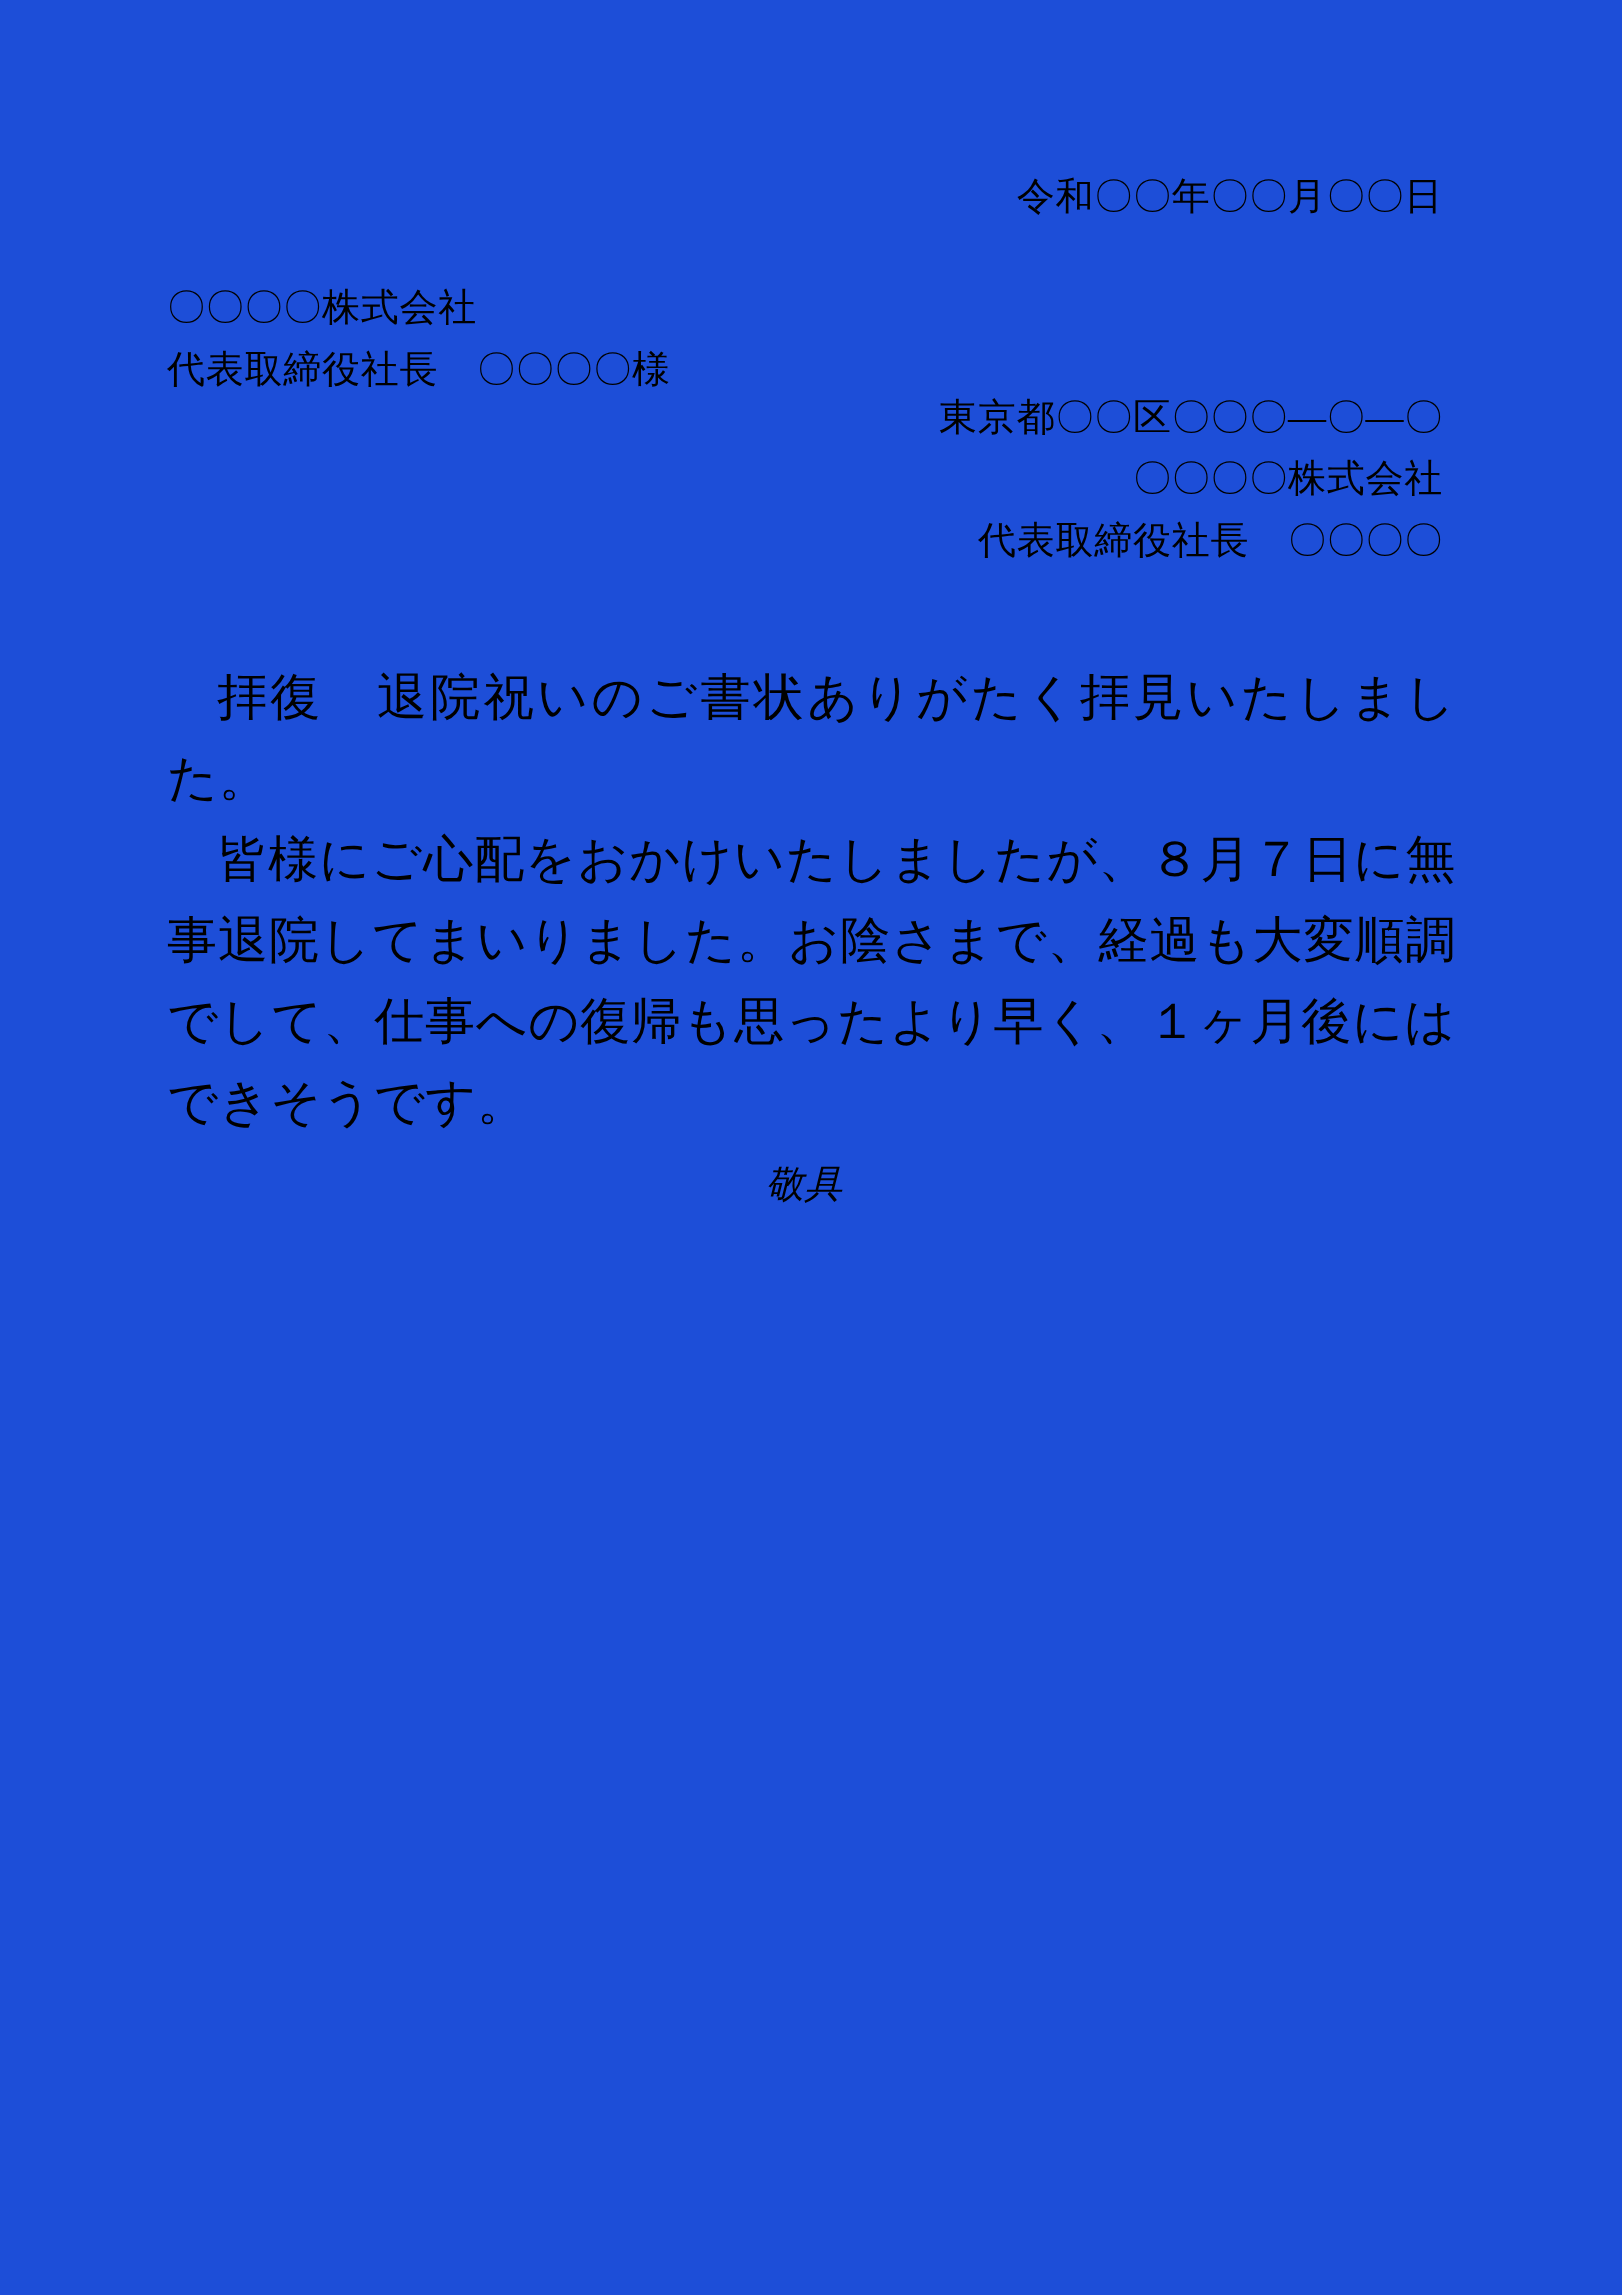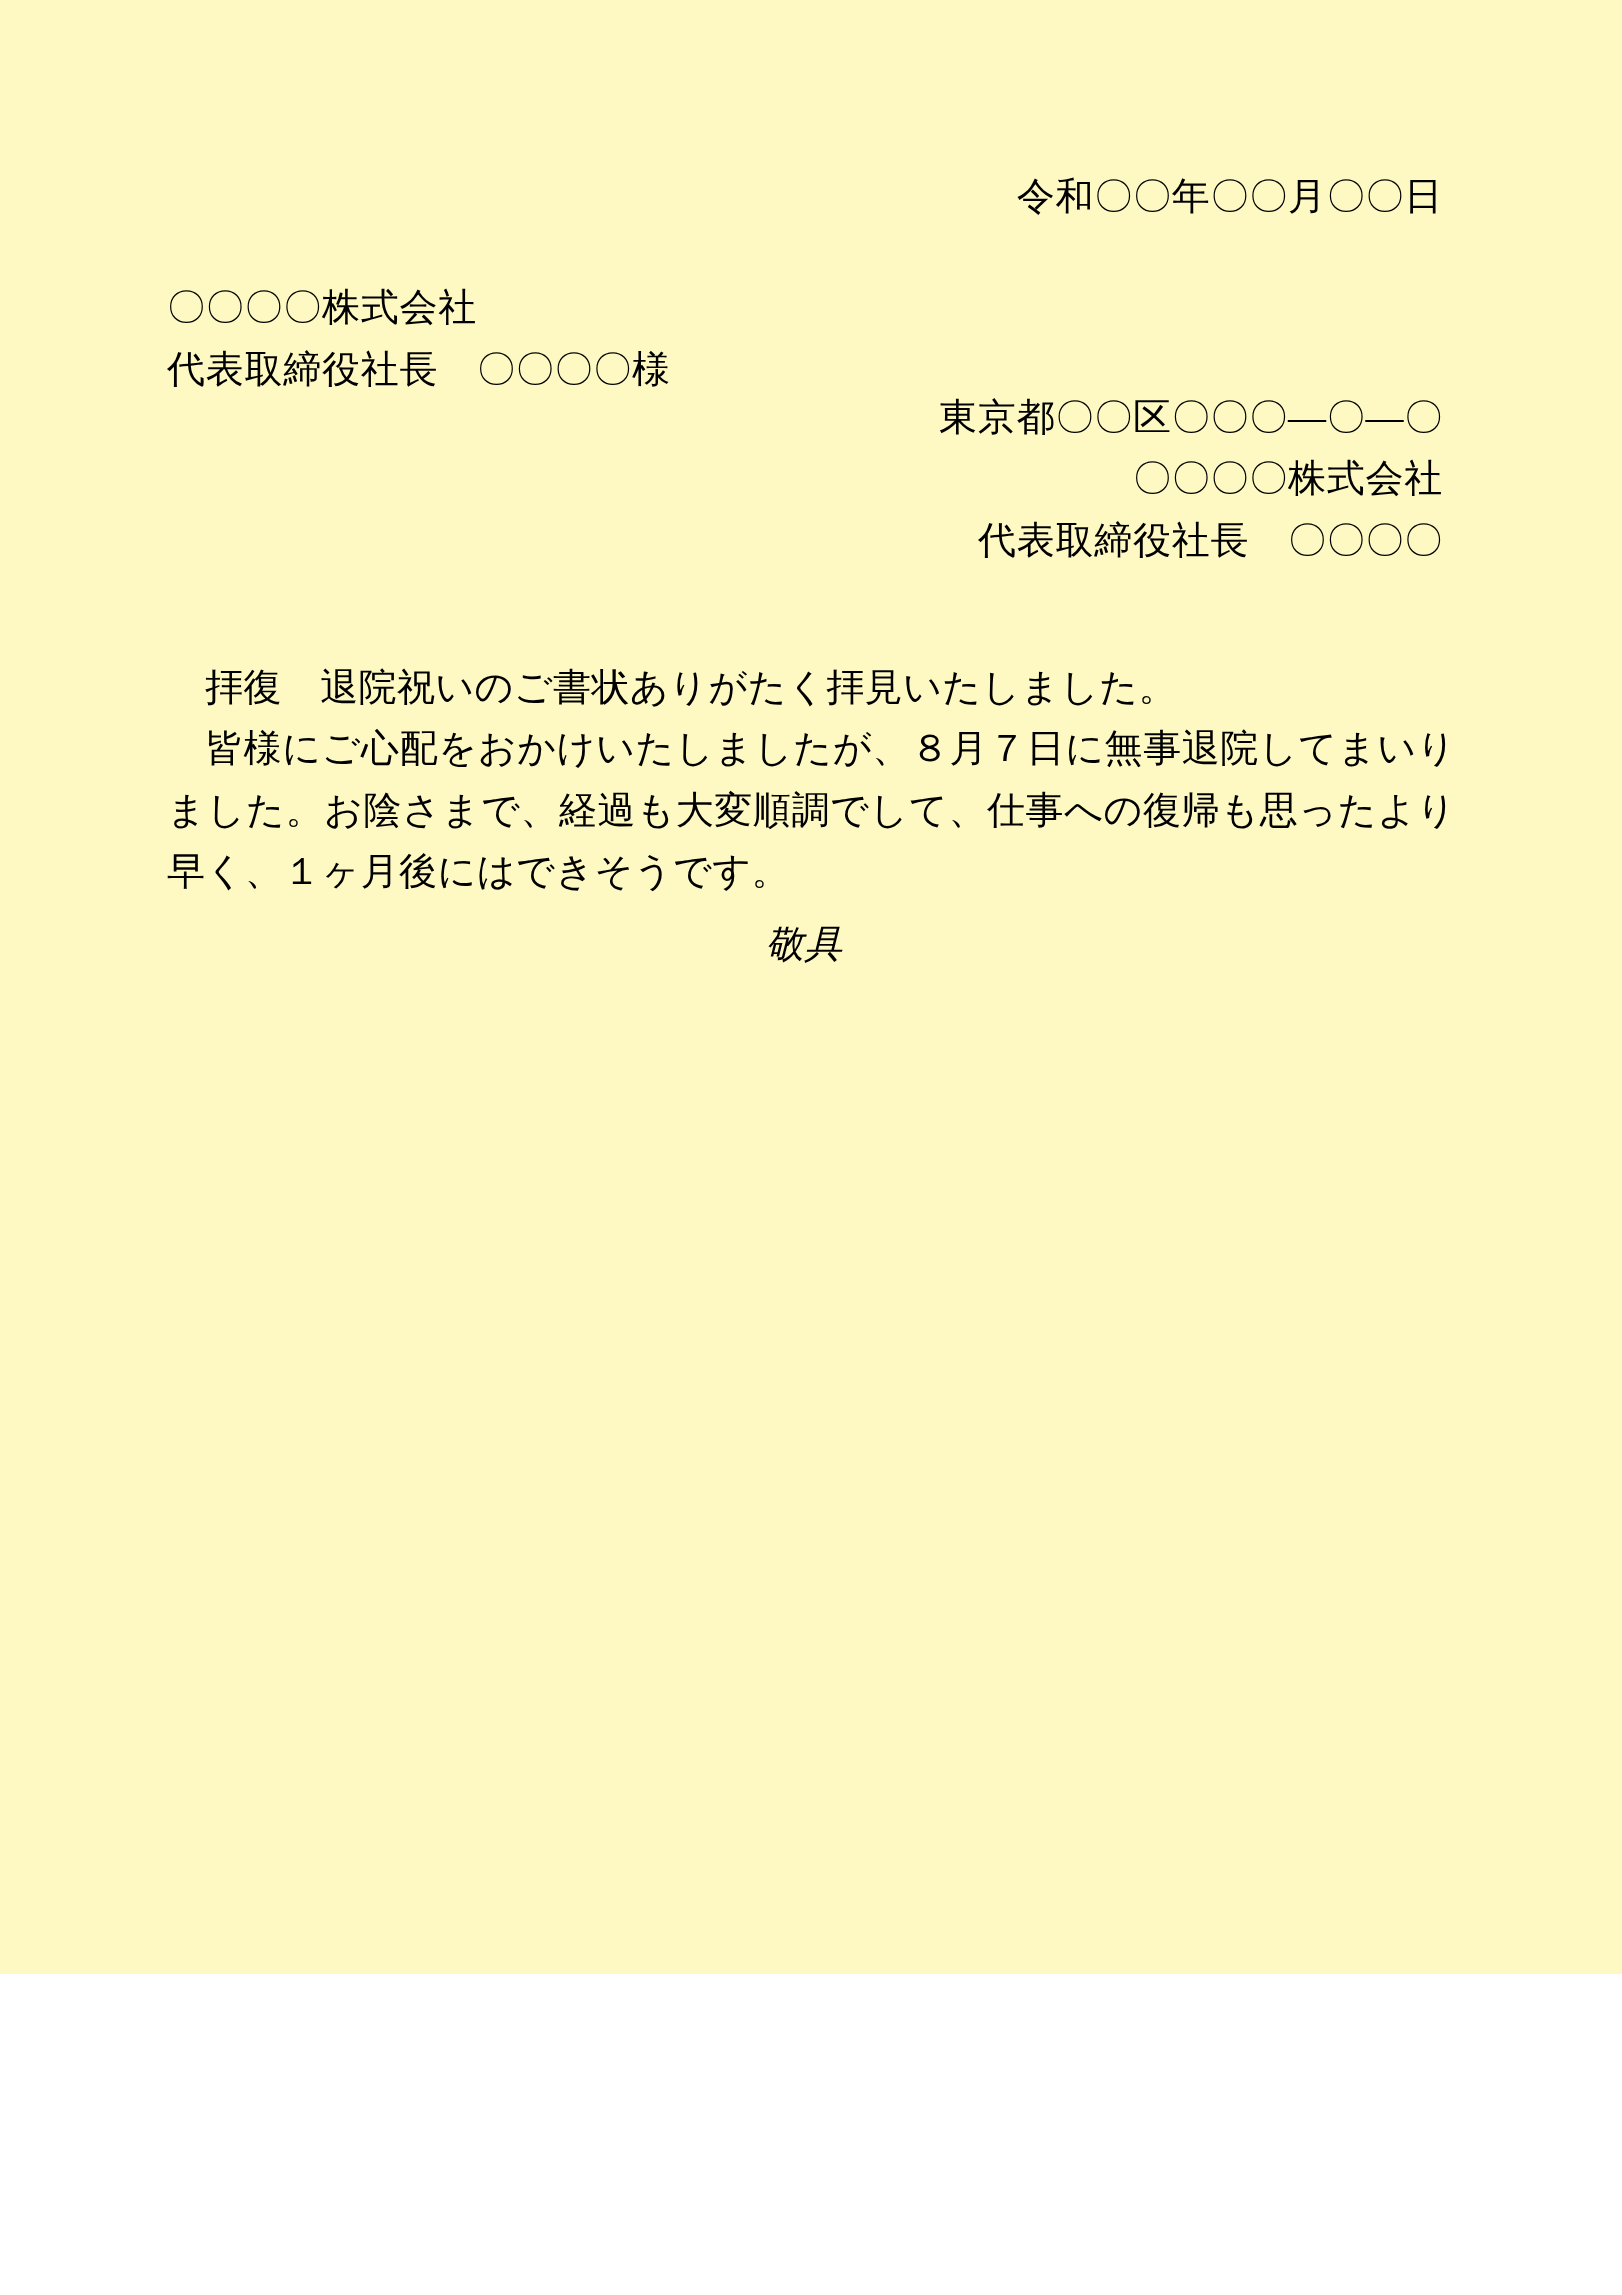--- a/index.html
+++ b/index.html
@@ -3,22 +3,22 @@
 <meta charset="utf-8">
 <style>
   html, body {
     margin: 0;
     padding: 0;
     background: #ffffff;
   }
   .page {
     position: relative;
     width: 1623px;
-    height: 1974px;
-    background: #fef9c3;
+    height: 2295px;
+    background: #1d4ed8;
     box-sizing: border-box;
     font-family: "Liberation Serif", "DejaVu Serif", serif;
     color: #000000;
     overflow: hidden;
   }
   .doc {
     position: absolute;
     left: 0;
     top: 0;
     width: 1623px;
@@ -57,21 +57,21 @@
   .sender-block .line {
     margin-bottom: 23.6px;
     letter-spacing: 0.02em;
   }
   .sender-block .line:last-child { margin-bottom: 0; }
 
   .body-block {
     margin-top: 98px;
   }
   .body-block .para {
-    font-size: 38px;
+    font-size: 50px;
     line-height: 1.62;
     text-indent: 1em;
     margin: 0 0 0 0;
     text-align: justify;
     text-justify: inter-ideograph;
     letter-spacing: 0.01em;
   }
   .closing-block {
     margin-top: 22px;
     text-align: center;

